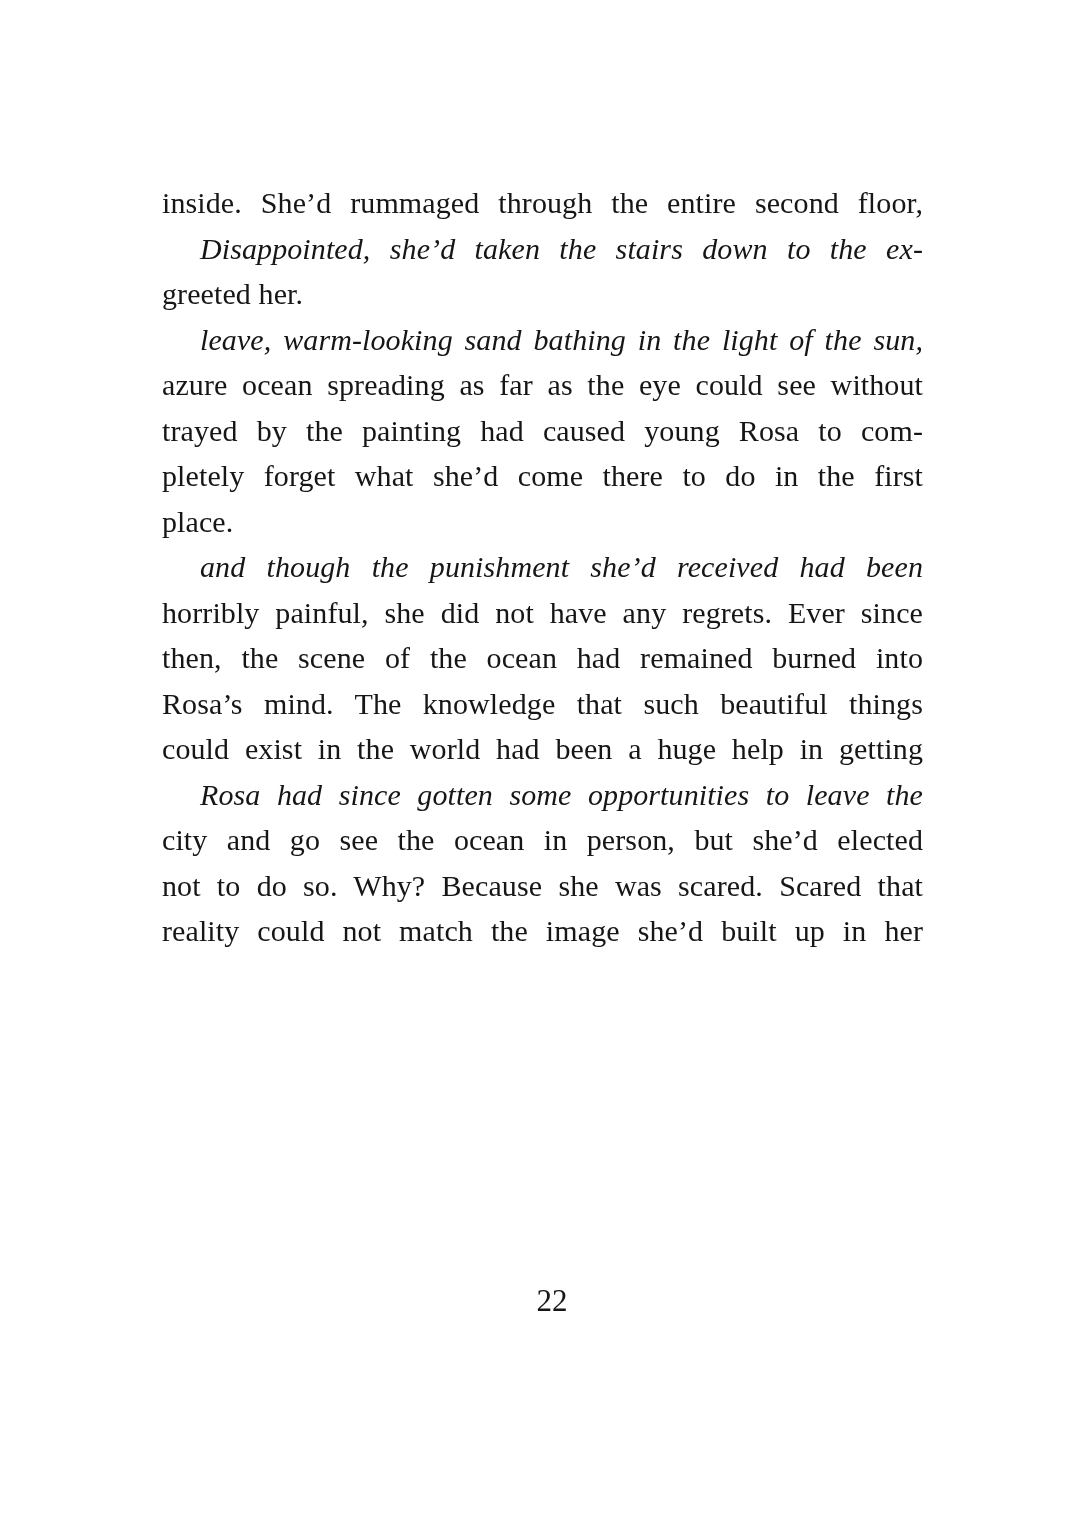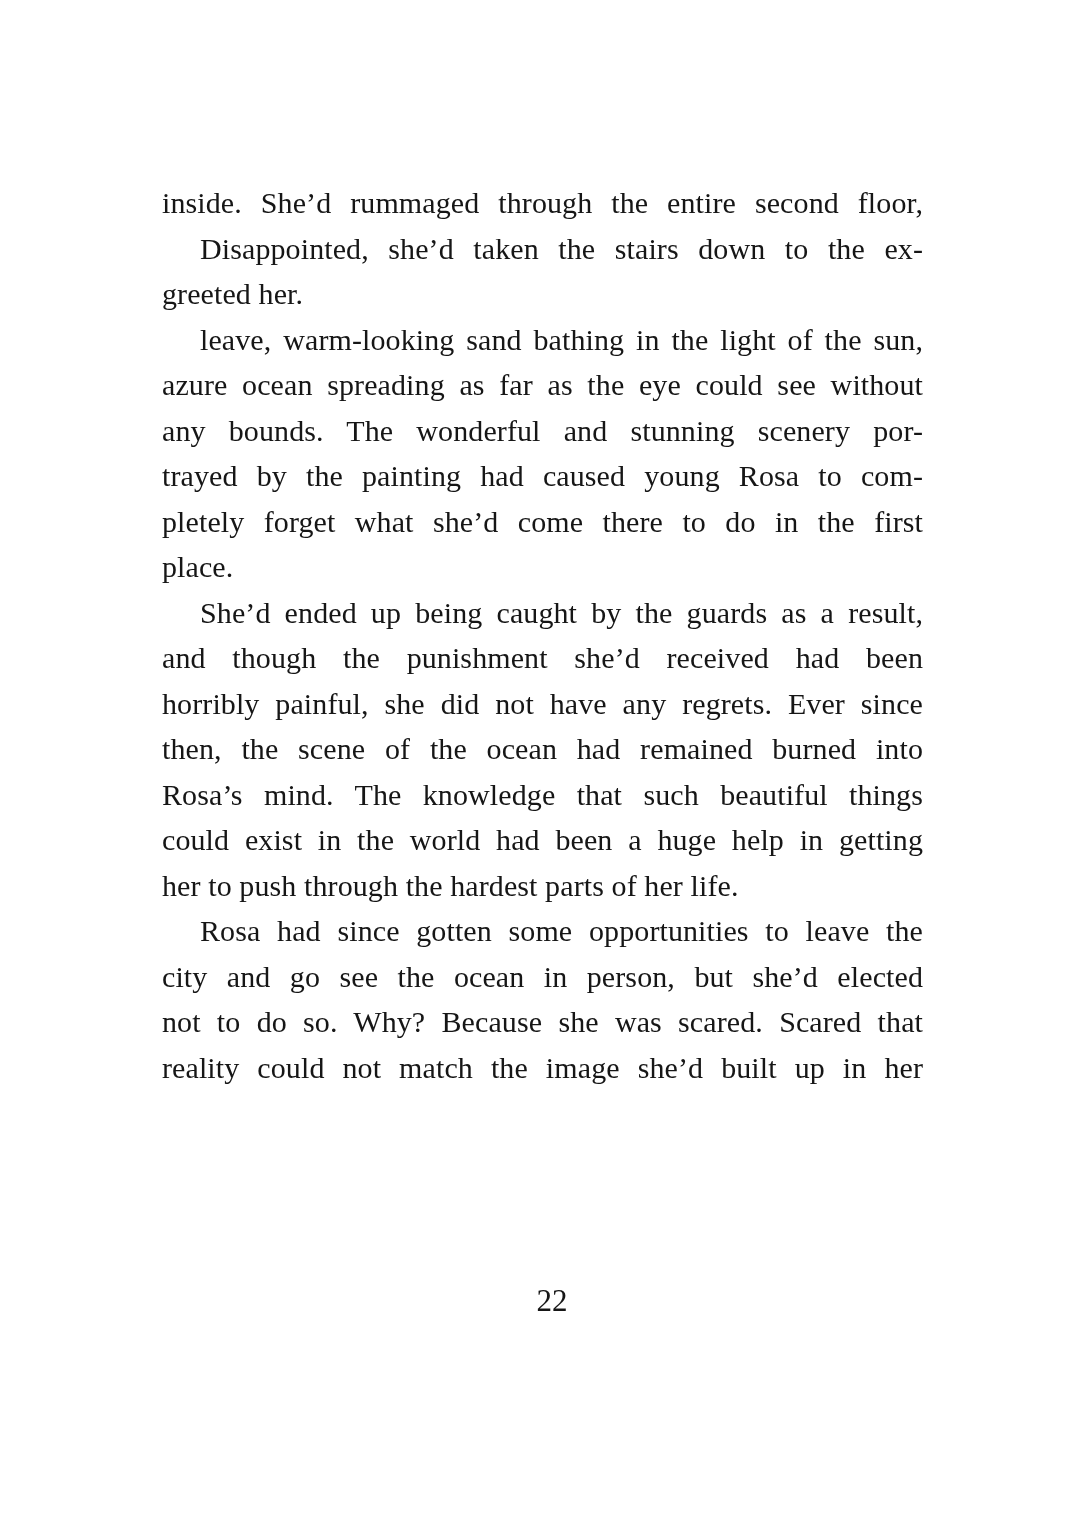--- a/index.html
+++ b/index.html
@@ -30,20 +30,21 @@
     text-align: justify;
     text-align-last: justify;
     white-space: normal;
     letter-spacing: 0.1px;
   }
   .line.end {
     text-align-last: left;
   }
   .para.indent .line:first-child {
     text-indent: 38px;
+    font-style: italic;
   }
   .page-number {
     position: absolute;
     top: 1281px;
     left: 12px;
     width: 100%;
     text-align: center;
     font-size: 31px;
     line-height: 40px;
     color: #161616;
@@ -61,34 +62,31 @@
     </div>
 
     <div class="para indent">
       <div class="line">Disappointed, she’d taken the stairs down to the ex-</div>
       <div class="line end">greeted her.</div>
     </div>
 
     <div class="para indent">
       <div class="line">leave, warm-looking sand bathing in the light of the sun,</div>
       <div class="line">azure ocean spreading as far as the eye could see without</div>
-      <div class="line">any bounds. The wonderful and stunning scenery por-</div>
       <div class="line">trayed by the painting had caused young Rosa to com-</div>
       <div class="line">pletely forget what she’d come there to do in the first</div>
       <div class="line end">place.</div>
     </div>
 
     <div class="para indent">
-      <div class="line">She’d ended up being caught by the guards as a result,</div>
       <div class="line">and though the punishment she’d received had been</div>
       <div class="line">horribly painful, she did not have any regrets. Ever since</div>
       <div class="line">then, the scene of the ocean had remained burned into</div>
       <div class="line">Rosa’s mind. The knowledge that such beautiful things</div>
       <div class="line">could exist in the world had been a huge help in getting</div>
-      <div class="line end">her to push through the hardest parts of her life.</div>
     </div>
 
     <div class="para indent">
       <div class="line">Rosa had since gotten some opportunities to leave the</div>
       <div class="line">city and go see the ocean in person, but she’d elected</div>
       <div class="line">not to do so. Why? Because she was scared. Scared that</div>
       <div class="line">reality could not match the image she’d built up in her</div>
     </div>
 
   </div>

